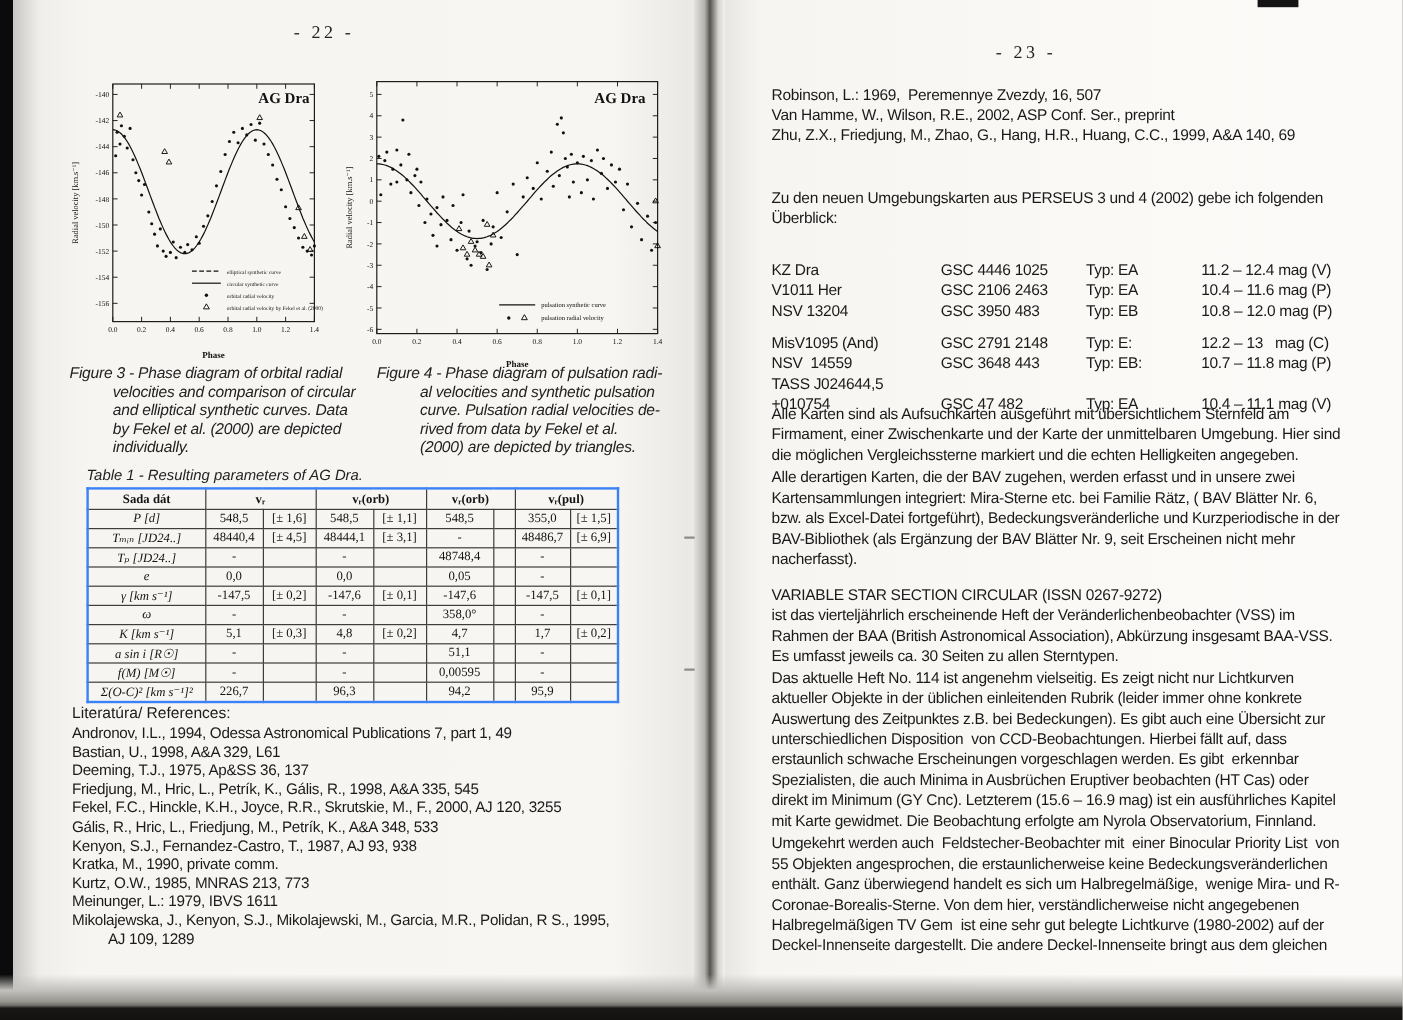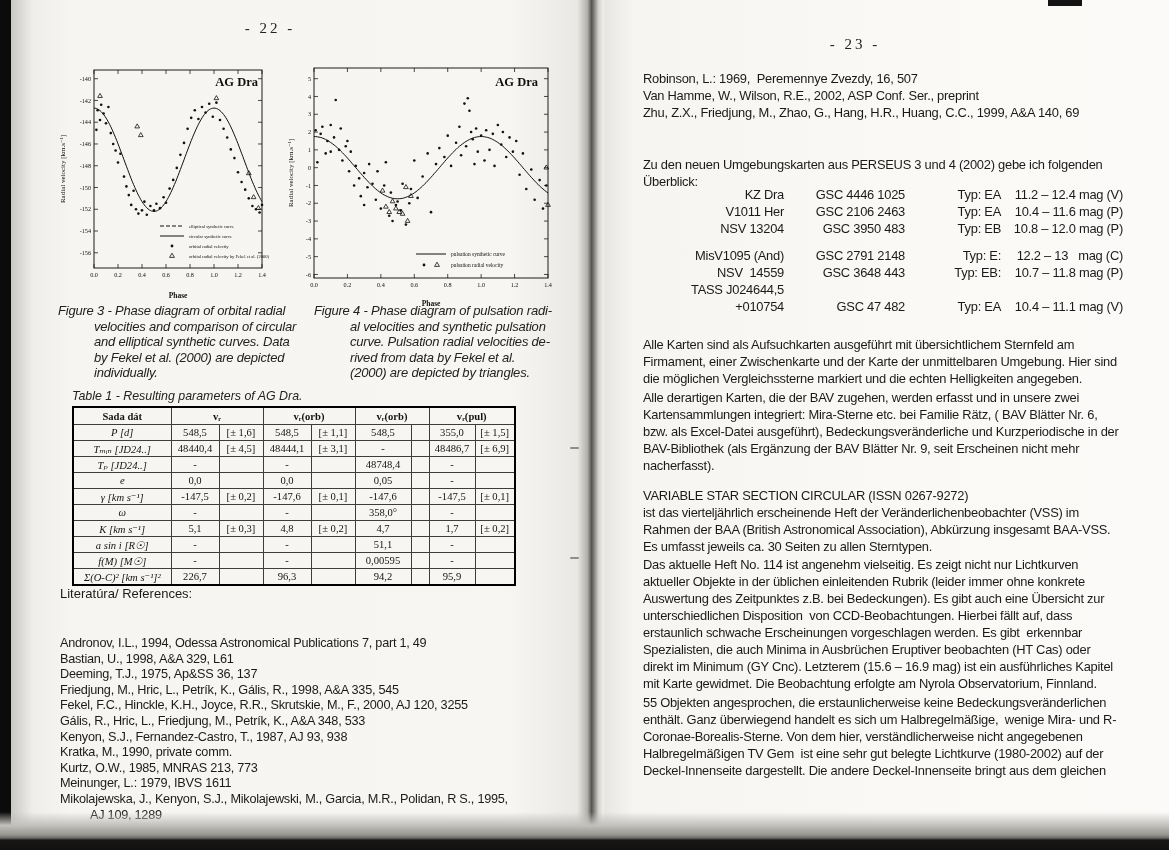--- a/index.html
+++ b/index.html
@@ -37,37 +37,37 @@
   .cap{position:absolute;font-style:italic;font-size:13px;line-height:15.6px;
     color:#222;letter-spacing:-0.2px;}
   #cap3{left:58px;top:303px;}
   #cap4{left:291px;top:303px;margin-left:23px;}
   .cap .rest .tl{padding-left:36px;}
 
   
   #tcap{position:absolute;left:72px;top:389px;font-style:italic;font-size:12.4px;color:#222;}
   #t1{position:absolute;left:72px;top:406px;border-collapse:collapse;table-layout:fixed;
     font-family:"Liberation Serif","DejaVu Serif",serif;font-size:10.6px;color:#141414;
-    border:2px solid #000000;}
+    border:2px solid #3b82f6;}
   #t1 th,#t1 td{border:1px solid #3d3d3d;padding:0 2px;text-align:center;height:15px;
     overflow:hidden;font-weight:normal;}
   #t1 thead th{font-weight:bold;height:16px;}
   #t1 td.lbl{font-style:italic;}
 
   
   #lit{position:absolute;left:60px;top:586px;font-size:13px;}
-  #lrefs{position:absolute;left:60px;top:636px;font-size:12.7px;line-height:15.6px;letter-spacing:-0.25px;}
+  #lrefs{position:absolute;left:60px;top:604px;font-size:12.7px;line-height:15.6px;letter-spacing:-0.25px;}
   #lrefs .indent{padding-left:30px;}
 
   
   .rblock{position:absolute;left:643px;width:480px;font-size:12.9px;line-height:17px;
     letter-spacing:-0.25px;color:#1a1a1a;}
   #rrefs{top:70px;}
   #intro{top:156px;}
-  #stars{top:186px;text-align:right;}
+  #stars{top:216px;}
   .srow{display:grid;grid-template-columns:141px 121px 96px auto;height:17px;}
   .srow span{white-space:pre;}
   .srow.gap{margin-top:10px;}
   #p1{top:336px;} #p2{top:389px;} #p3{top:487px;} #p4{top:556px;} #p5{top:694px;}
 </style>
 </head>
 <body>
 
 <div id="canvas">
   <div id="edge-left"></div>
@@ -603,41 +603,42 @@
       </div>
     </div>
   <div id="p1" class="rblock">
       <div class="tl">Alle Karten sind als Aufsuchkarten ausgeführt mit übersichtlichem Sternfeld am</div>
       <div class="tl">Firmament, einer Zwischenkarte und der Karte der unmittelbaren Umgebung. Hier sind</div>
       <div class="tl">die möglichen Vergleichssterne markiert und die echten Helligkeiten angegeben.</div>
     </div>
   <div id="p2" class="rblock">
       <div class="tl">Alle derartigen Karten, die der BAV zugehen, werden erfasst und in unsere zwei</div>
       <div class="tl">Kartensammlungen integriert: Mira-Sterne etc. bei Familie Rätz, ( BAV Blätter Nr. 6,</div>
-      <div class="tl">bzw. als Excel-Datei ausgeführt), Bedeckungsveränderliche und Kurzperiodische in der</div>
+      <div class="tl">bzw. als Excel-Datei fortgeführt), Bedeckungsveränderliche und Kurzperiodische in der</div>
       <div class="tl">BAV-Bibliothek (als Ergänzung der BAV Blätter Nr. 9, seit Erscheinen nicht mehr</div>
       <div class="tl">nacherfasst).</div>
     </div>
   <div id="p3" class="rblock">
       <div class="tl">VARIABLE STAR SECTION CIRCULAR (ISSN 0267-9272)</div>
       <div class="tl">ist das vierteljährlich erscheinende Heft der Veränderlichenbeobachter (VSS) im</div>
       <div class="tl">Rahmen der BAA (British Astronomical Association), Abkürzung insgesamt BAA-VSS.</div>
       <div class="tl">Es umfasst jeweils ca. 30 Seiten zu allen Sterntypen.</div>
     </div>
   <div id="p4" class="rblock">
       <div class="tl">Das aktuelle Heft No. 114 ist angenehm vielseitig. Es zeigt nicht nur Lichtkurven</div>
       <div class="tl">aktueller Objekte in der üblichen einleitenden Rubrik (leider immer ohne konkrete</div>
       <div class="tl">Auswertung des Zeitpunktes z.B. bei Bedeckungen). Es gibt auch eine Übersicht zur</div>
       <div class="tl">unterschiedlichen Disposition  von CCD-Beobachtungen. Hierbei fällt auf, dass</div>
       <div class="tl">erstaunlich schwache Erscheinungen vorgeschlagen werden. Es gibt  erkennbar</div>
       <div class="tl">Spezialisten, die auch Minima in Ausbrüchen Eruptiver beobachten (HT Cas) oder</div>
       <div class="tl">direkt im Minimum (GY Cnc). Letzterem (15.6 – 16.9 mag) ist ein ausführliches Kapitel</div>
       <div class="tl">mit Karte gewidmet. Die Beobachtung erfolgte am Nyrola Observatorium, Finnland.</div>
     </div>
   <div id="p5" class="rblock">
+      <div class="tl">Umgekehrt werden auch  Feldstecher-Beobachter mit  einer Binocular Priority List  von</div>
       <div class="tl">55 Objekten angesprochen, die erstaunlicherweise keine Bedeckungsveränderlichen</div>
       <div class="tl">enthält. Ganz überwiegend handelt es sich um Halbregelmäßige,  wenige Mira- und R-</div>
       <div class="tl">Coronae-Borealis-Sterne. Von dem hier, verständlicherweise nicht angegebenen</div>
       <div class="tl">Halbregelmäßigen TV Gem  ist eine sehr gut belegte Lichtkurve (1980-2002) auf der</div>
       <div class="tl">Deckel-Innenseite dargestellt. Die andere Deckel-Innenseite bringt aus dem gleichen</div>
     </div>
 
   <div id="bottom-band"></div>
   <div id="corner-mark"></div>
 </div>

